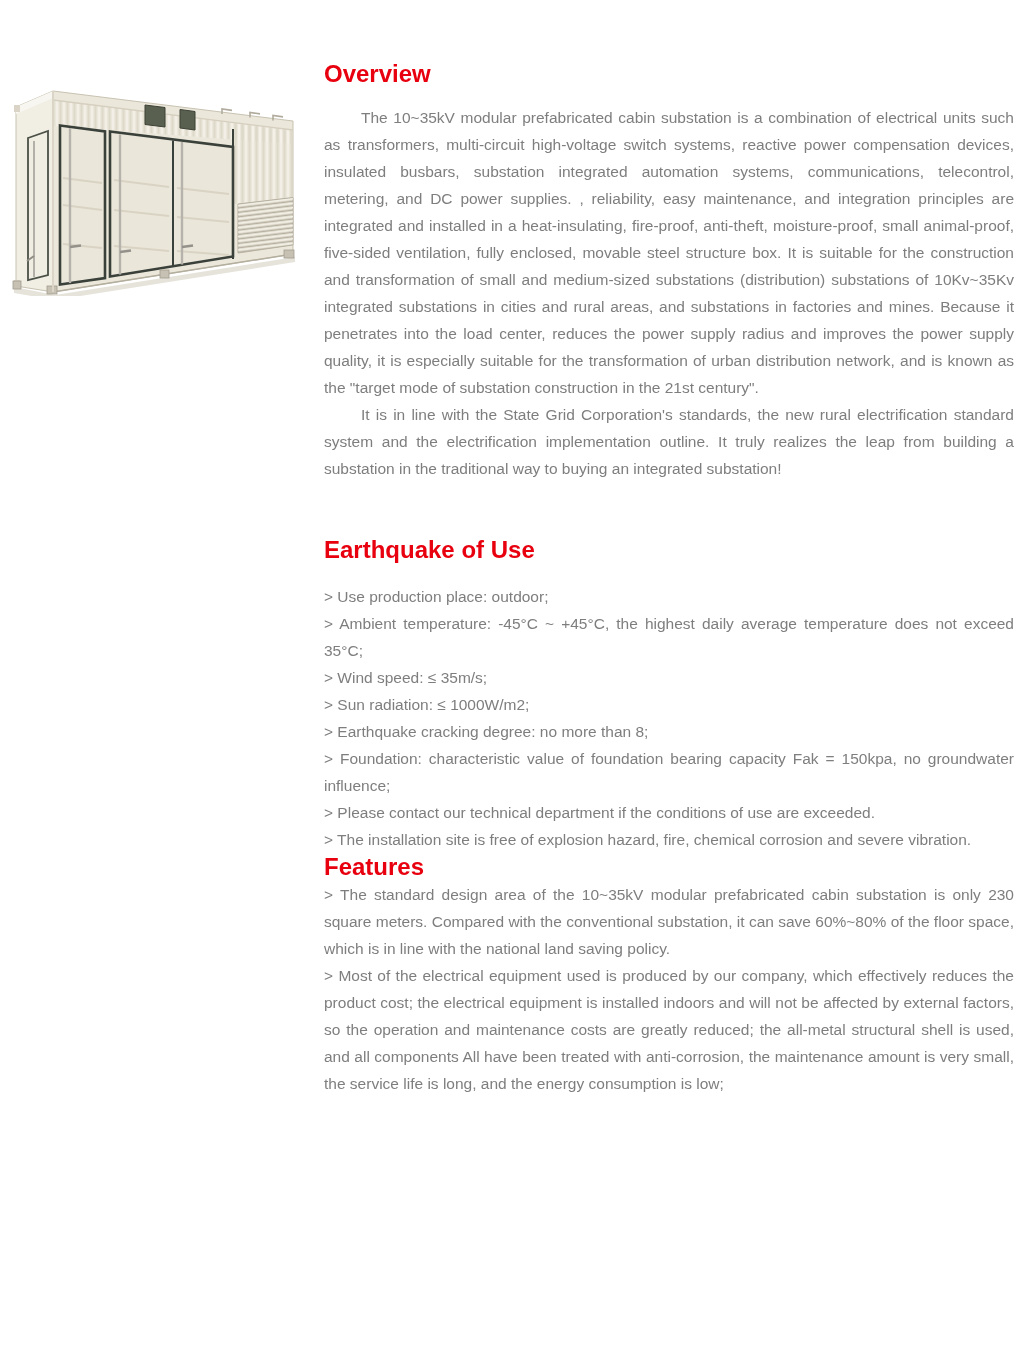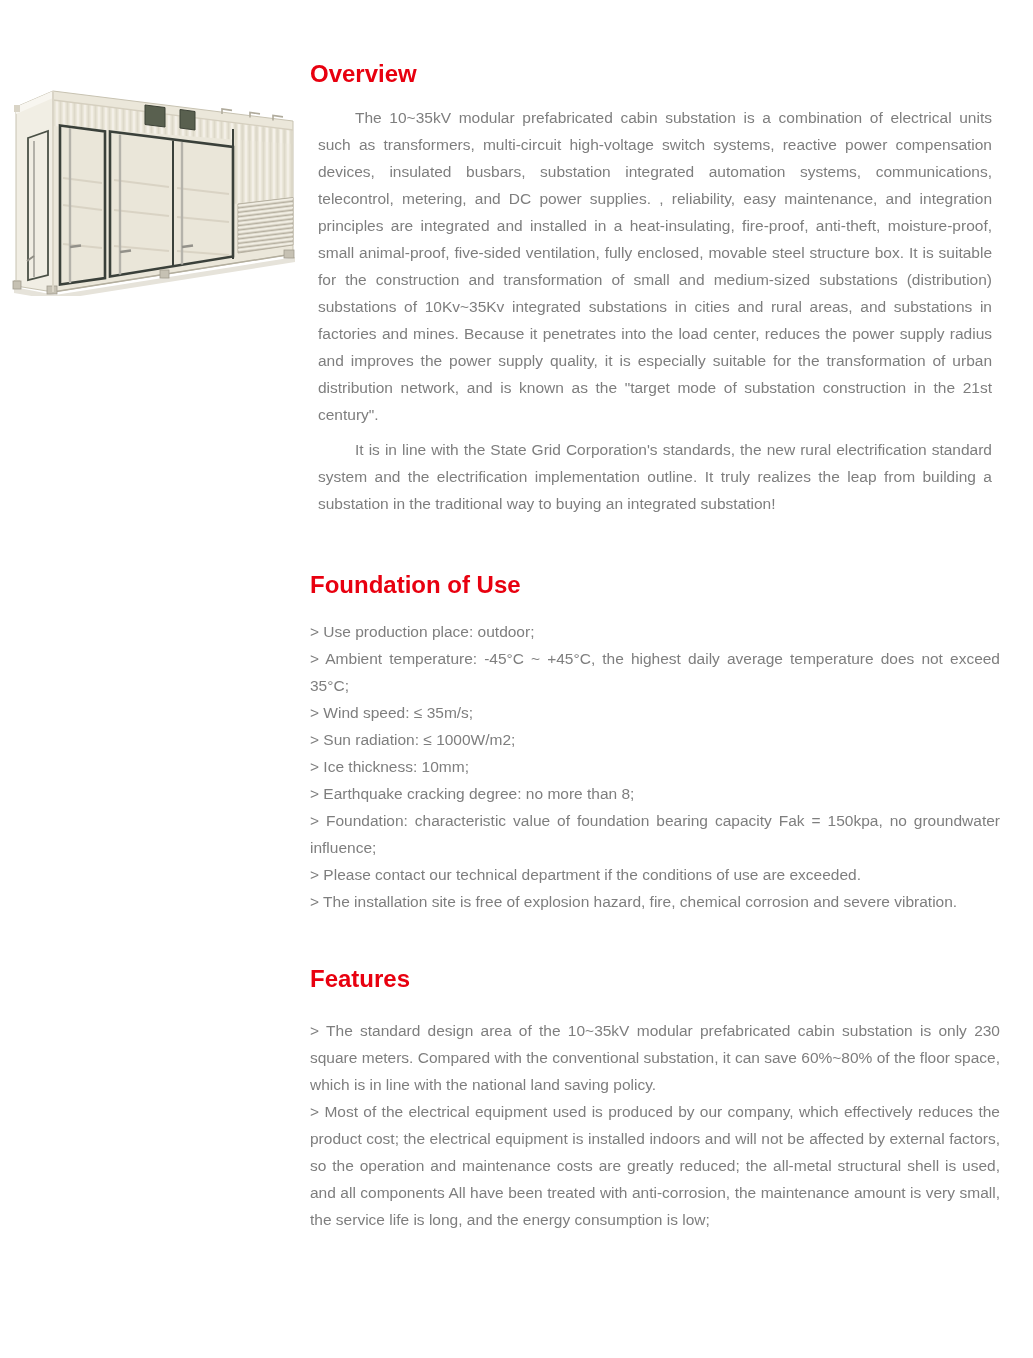--- a/index.html
+++ b/index.html
@@ -20,45 +20,45 @@
   }
   .page{position:relative;width:var(--page-w);height:var(--page-h);}
   figure.product-image{
     position:absolute;
     left:10px; top:84px;
     width:300px; height:212px;
     margin:0;
   }
   main.content{
     position:absolute;
-    left:310px; top:0;
+    left:324px; top:0;
     width:690px;
   }
   h2.section-title{
     margin:0;
     font-size:24px;
     line-height:28px;
     font-weight:700;
     color:var(--red);
     letter-spacing:0;
   }
   .sec-overview h2{margin-top:60px;}
   .sec-conditions h2{margin-top:54px;}
-  .sec-features h2{margin-top:50px;}
+  .sec-features h2{}
   .body-text{
-    margin:8px;
+    margin:0;
     font-size:15.5px;
     line-height:27px;
     color:var(--body);
     text-align:justify;
   }
   .sec-overview .body-text{text-indent:37px;}
   .sec-overview .body-text.first{margin-top:16px;}
   .sec-conditions .list{margin-top:19px;}
-  .sec-features .list{margin-top:24px;}
+  .sec-features .list{margin-top:0;}
   .list p{margin:0;}
 </style>
 </head>
 <body>
 
 <div class="page">
 
   <figure class="product-image">
     <svg viewBox="0 0 300 212" width="300" height="212" role="img">
       <defs>
@@ -158,27 +158,26 @@
 
   <main class="content">
 
     <section class="sec-overview">
       <h2 class="section-title">Overview</h2>
       <p class="body-text first">The 10~35kV modular prefabricated cabin substation is a combination of electrical units such as transformers, multi-circuit high-voltage switch systems, reactive power compensation devices, insulated busbars, substation integrated automation systems, communications, telecontrol, metering, and DC power supplies. , reliability, easy maintenance, and integration principles are integrated and installed in a heat-insulating, fire-proof, anti-theft, moisture-proof, small animal-proof, five-sided ventilation, fully enclosed, movable steel structure box. It is suitable for the construction and transformation of small and medium-sized substations (distribution) substations of 10Kv~35Kv integrated substations in cities and rural areas, and substations in factories and mines. Because it penetrates into the load center, reduces the power supply radius and improves the power supply quality, it is especially suitable for the transformation of urban distribution network, and is known as the "target mode of substation construction in the 21st century".</p>
       <p class="body-text">It is in line with the State Grid Corporation's standards, the new rural electrification standard system and the electrification implementation outline. It truly realizes the leap from building a substation in the traditional way to buying an integrated substation!</p>
     </section>
 
     <section class="sec-conditions">
-      <h2 class="section-title">Foundation of Use</h2>
+      <h2 class="section-title">Earthquake of Use</h2>
       <div class="list">
         <p class="body-text">&gt; Use production place: outdoor;</p>
         <p class="body-text">&gt; Ambient temperature: -45°C ~ +45°C, the highest daily average temperature does not exceed 35°C;</p>
         <p class="body-text">&gt; Wind speed: ≤ 35m/s;</p>
         <p class="body-text">&gt; Sun radiation: ≤ 1000W/m2;</p>
-        <p class="body-text">&gt; Ice thickness: 10mm;</p>
         <p class="body-text">&gt; Earthquake cracking degree: no more than 8;</p>
         <p class="body-text">&gt; Foundation: characteristic value of foundation bearing capacity Fak = 150kpa, no groundwater influence;</p>
         <p class="body-text">&gt; Please contact our technical department if the conditions of use are exceeded.</p>
         <p class="body-text">&gt; The installation site is free of explosion hazard, fire, chemical corrosion and severe vibration.</p>
       </div>
     </section>
 
     <section class="sec-features">
       <h2 class="section-title">Features</h2>
       <div class="list">

